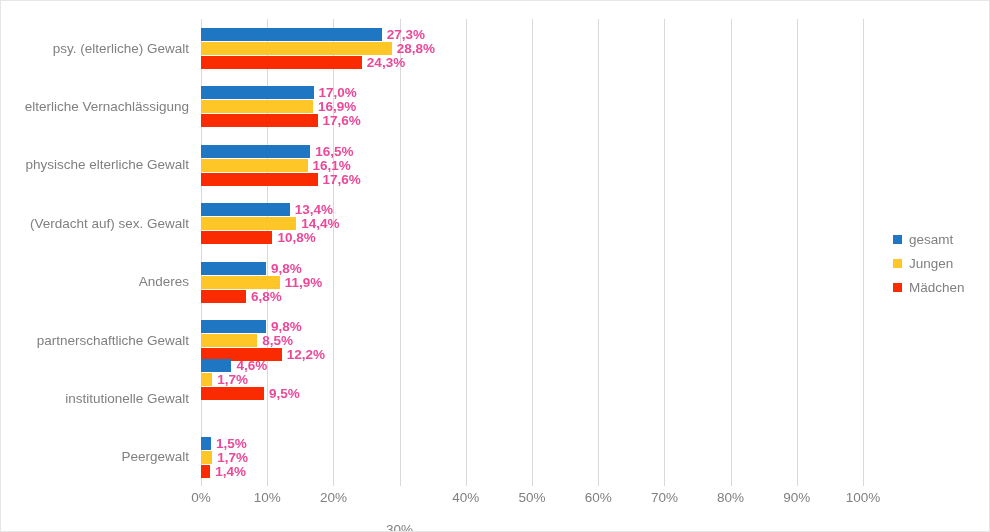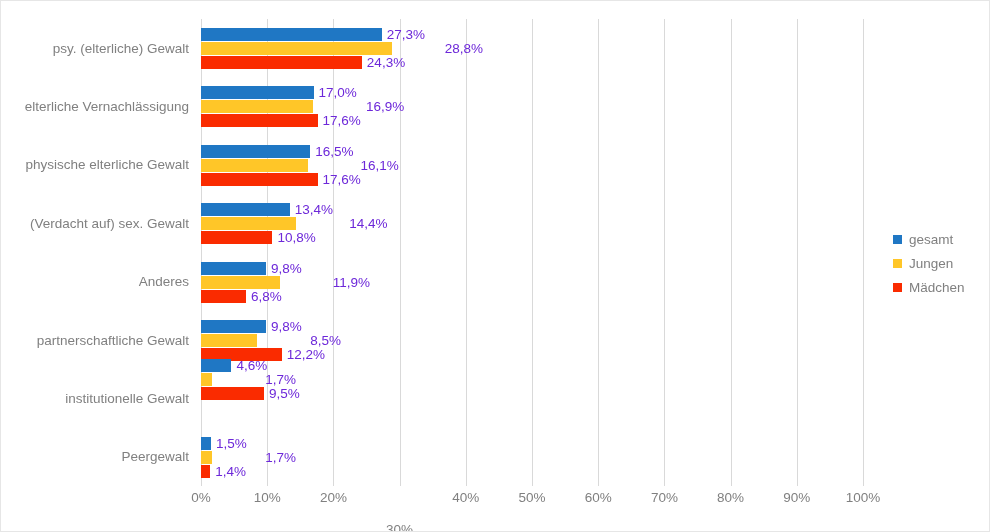--- a/index.html
+++ b/index.html
@@ -54,37 +54,38 @@
   }
 
   .bar-row {
     position: absolute;
     left: 0;
     height: 13px;
     display: flex;
     align-items: center;
   }
   .bar-row.s0 { top: 9px; }
-  .bar-row.s1 { top: 23px; gap: 48px; }
+  .bar-row.s1 { top: 23px; }
   .bar-row.s2 { top: 37px; }
 
   .bar {
     height: 13px;
     flex: 0 0 auto;
   }
   .bar.gesamt  { background: #1f77c4; }
   .bar.jungen  { background: #ffc628; }
   .bar.maedchen{ background: #fa2b00; }
 
   .bar-label {
     font-size: 13.5px;
-    color: #6d28d9;
+    color: #ec4899;
     white-space: nowrap;
     margin-left: 5px;
     line-height: 13px;
+    font-weight: bold;
   }
 
   
   .cat-label {
     position: absolute;
     right: 0;
     width: 190px;
     text-align: right;
     font-size: 13.5px;
     color: #808080;

